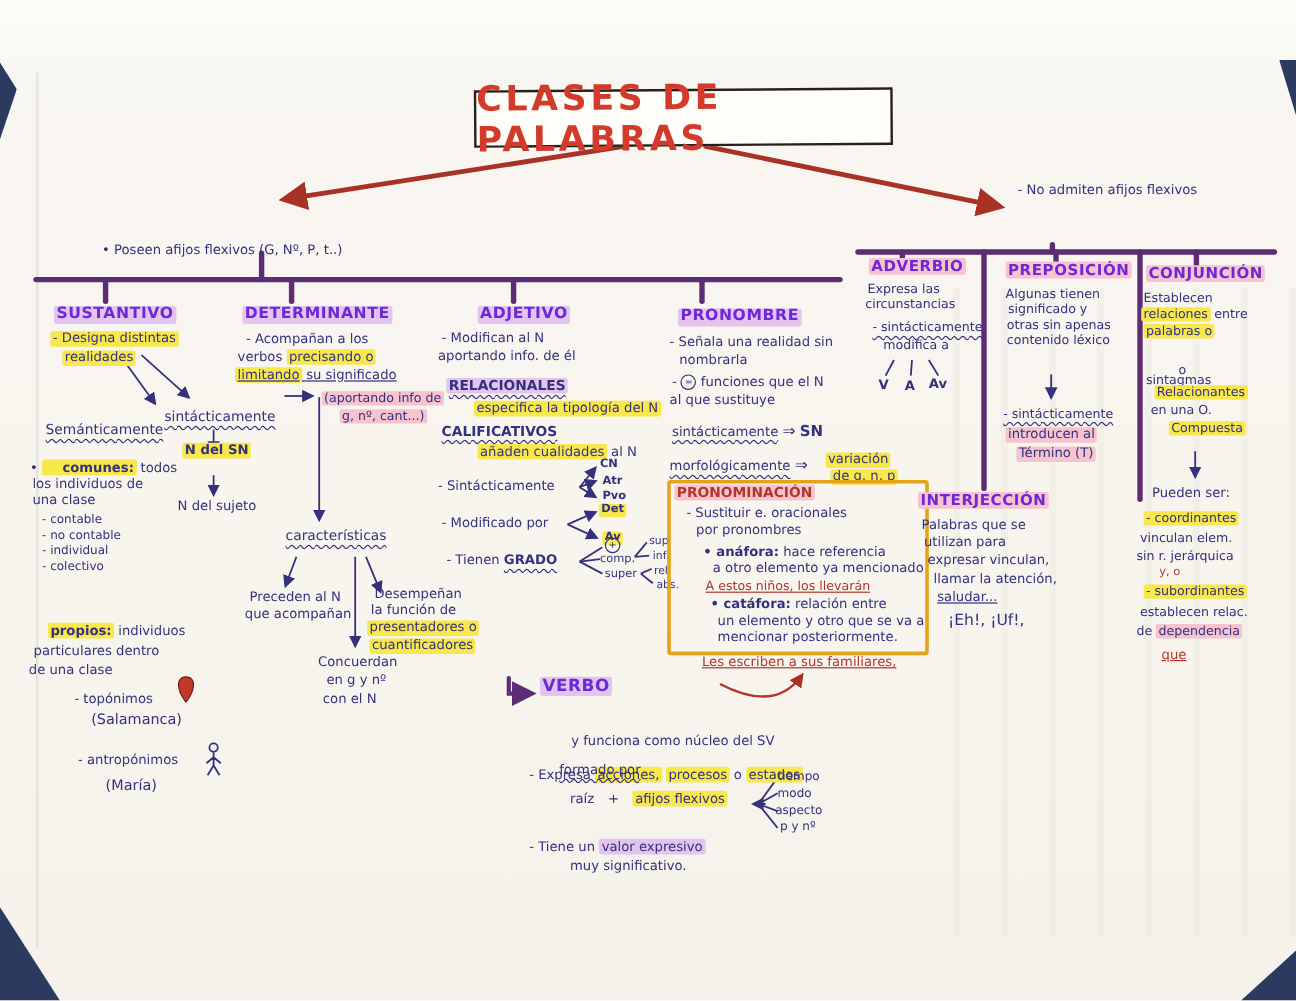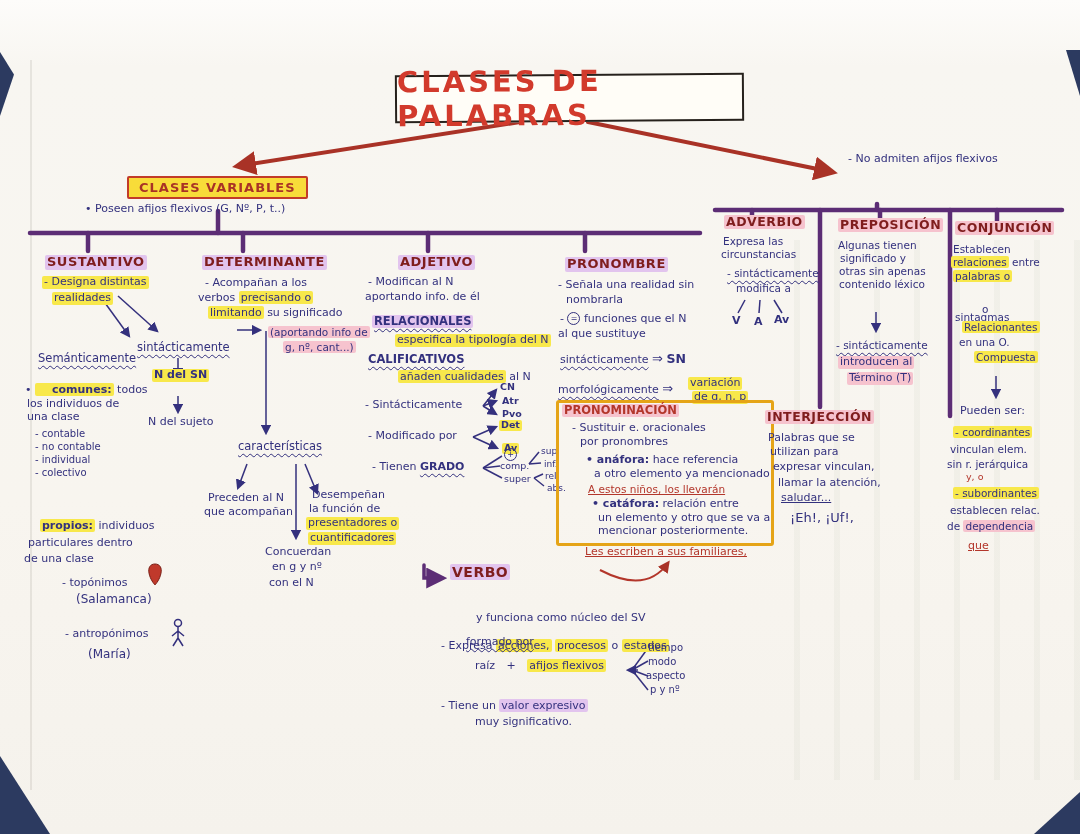--- a/index.html
+++ b/index.html
@@ -9,21 +9,21 @@
          background:linear-gradient(180deg,#fdfcfa 0%,#f8f6f1 8%,#f8f5ef 60%,#f5f2ec 100%);}
   .edge-l{position:absolute;left:30px;top:60px;width:2px;height:730px;background:rgba(80,70,60,.10);}
   .corner{position:absolute;background:#2c3a60;}
   .c-tl{left:0;top:52px;width:14px;height:64px;clip-path:polygon(0 0,100% 35%,0 100%);}
   .c-bl{left:0;top:756px;width:50px;height:78px;clip-path:polygon(0 0,0 100%,100% 100%);}
   .c-br{left:1034px;top:792px;width:46px;height:42px;clip-path:polygon(100% 0,100% 100%,0 100%);}
   .c-tr{left:1066px;top:50px;width:14px;height:46px;clip-path:polygon(100% 0,100% 100%,0 0);}
   .bleed{position:absolute;left:760px;top:240px;width:320px;height:540px;opacity:.05;pointer-events:none;
          background:repeating-linear-gradient(90deg,transparent 0 34px,#6a7f5a 34px 40px);}
   .t{position:absolute;white-space:nowrap;color:#33317e;font-size:11px;line-height:1.15;}
-  .h{font-weight:bold;font-size:13px;letter-spacing:.5px;color:#7f1d1d;}
+  .h{font-weight:bold;font-size:13px;letter-spacing:.5px;color:#6d28d9;}
   .red{color:#b3362b;}
   .ul{text-decoration:underline;}
   .wavy{text-decoration:underline wavy;text-decoration-thickness:1px;text-underline-offset:3px;}
   .hl-y{background:#f8e84b;padding:0 2px;border-radius:2px;}
   .hl-p{background:#f6c3ce;padding:0 2px;border-radius:2px;}
   .hl-v{background:#e2c4ee;padding:0 2px;border-radius:2px;}
   .circ{display:inline-flex;width:11px;height:11px;border:1.2px solid currentColor;border-radius:50%;
         align-items:center;justify-content:center;font-size:8px;line-height:1;vertical-align:1px;}
   .titlebox{position:absolute;left:395px;top:74px;width:345px;height:44px;background:#fffdf7;
             border:2.5px solid #26211c;display:flex;align-items:center;justify-content:center;
@@ -118,21 +118,20 @@
       <path d="M638 670 L628 670" marker-end="url(#mInk)"></path>
     </g>
 
     <path d="M600 570 Q646 594 668 563" stroke="#b3362b" stroke-width="2" fill="none" marker-end="url(#mRed)"></path>
   </svg>
 
   <div class="titlebox">
     <span>CLASES DE PALABRAS</span>
   </div>
 
-  <div class="branchbox" style="left:127px;top:176px;">CLASES VARIABLES</div>
   <div class="t" style="left:85px;top:203px;">• Poseen afijos flexivos (G, Nº, P, t..)</div>
 
   <div class="t" style="left:848px;top:153px;">- No admiten afijos flexivos</div>
 
   <div class="t h hl-v" style="left:45px;top:255px;">SUSTANTIVO</div>
   <div class="t hl-y" style="left:42px;top:276px;">- Designa distintas</div>
   <div class="t hl-y" style="left:52px;top:292px;">realidades</div>
   <div class="t wavy" style="left:38px;top:352px;font-size:11.5px;">Semánticamente</div>
   <div class="t" style="left:25px;top:384px;">
     <span>•</span>
@@ -165,21 +164,21 @@
   <div class="t wavy" style="left:137px;top:341px;font-size:11.5px;">sintácticamente</div>
   <div class="t hl-y" style="left:152px;top:369px;font-weight:bold;">N del SN</div>
   <div class="t" style="left:148px;top:416px;">N del sujeto</div>
 
   <div class="t h hl-v" style="left:202px;top:255px;">DETERMINANTE</div>
   <div class="t" style="left:205px;top:277px;">- Acompañan a los</div>
   <div class="t" style="left:198px;top:292px;">
     <span>verbos</span>
     <span class="hl-y">precisando o</span>
   </div>
-  <div class="t" style="left:208px;top:307px;">
+  <div class="t" style="left:196px;top:307px;text-decoration:underline;">
     <span class="hl-y">limitando</span>
     <span>su significado</span>
   </div>
   <div class="t hl-p" style="left:268px;top:326px;font-size:10.5px;">(aportando info de</div>
   <div class="t hl-p" style="left:283px;top:341px;font-size:10.5px;">g, nº, cant...)</div>
   <div class="t wavy" style="left:238px;top:440px;font-size:11.5px;">características</div>
   <div class="t" style="left:208px;top:492px;">Preceden al N</div>
   <div class="t" style="left:204px;top:506px;">que acompañan</div>
   <div class="t" style="left:312px;top:489px;">Desempeñan</div>
   <div class="t" style="left:309px;top:503px;">la función de</div>

